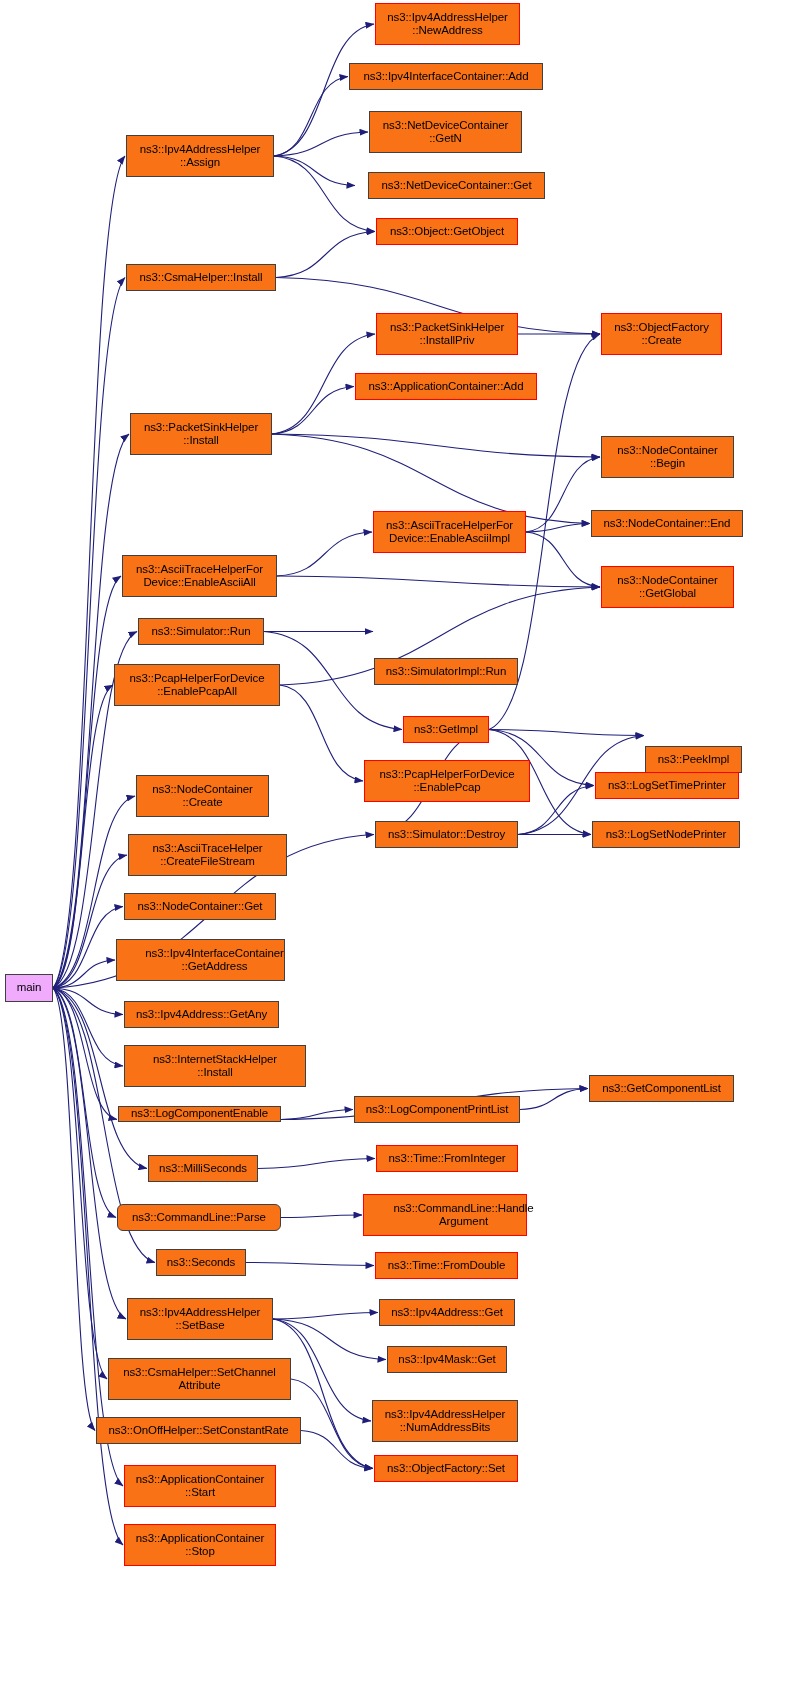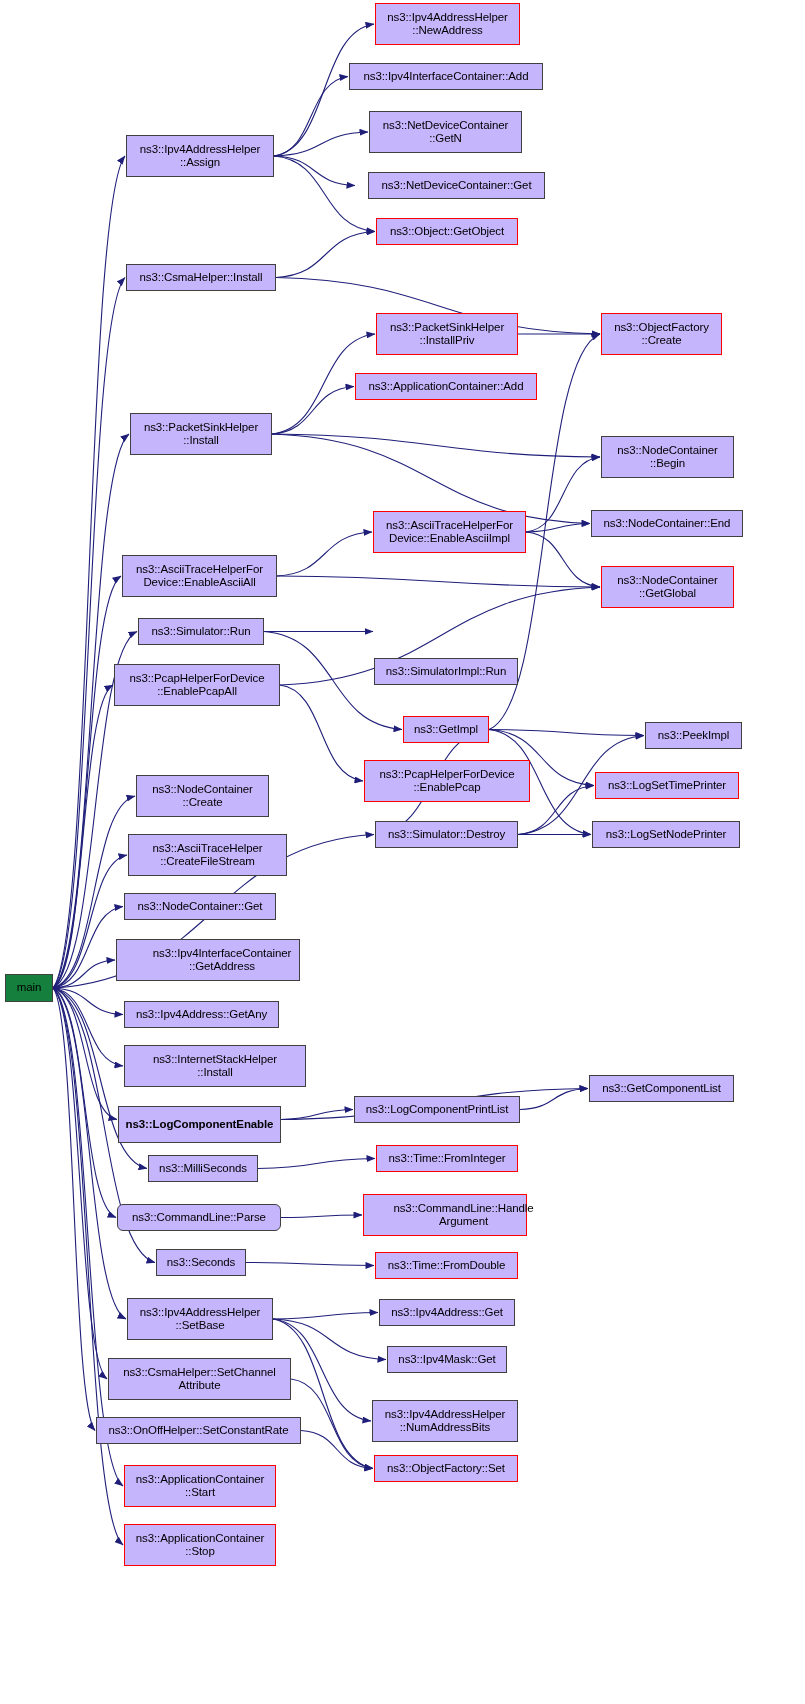--- a/index.html
+++ b/index.html
@@ -1,21 +1,21 @@
 <!DOCTYPE html>
 <html><head>
 <meta charset="utf-8">
 <style>
   html,body{margin:0;padding:0;background:#ffffff;}
   body{font-family:"Liberation Sans", sans-serif;}
   #graph-root{position:relative;width:805px;height:1704px;background:#ffffff;overflow:hidden;}
   #edge-layer{position:absolute;left:0;top:0;width:805px;height:1704px;}
-  .node{position:absolute;box-sizing:border-box;display:flex;align-items:center;justify-content:center;text-align:center;background:#c4b5fd;border:1px solid #404040;color:#000000;font-size:11.5px;line-height:13.5px;letter-spacing:-0.1px;padding:1px 3px;}
+  .node{position:absolute;box-sizing:border-box;display:flex;align-items:center;justify-content:center;text-align:center;background:#f97316;border:1px solid #404040;color:#000000;font-size:11.5px;line-height:13.5px;letter-spacing:-0.1px;padding:1px 3px;}
   .node.red{border:1px solid #ff0000;}
-  .node.cur{background:#15803d;border:1px solid #404040;}
+  .node.cur{background:#f0abfc;border:1px solid #404040;}
   .node span{display:block;white-space:pre-line;}
 </style>
 </head>
 <body>
 
 <div id="graph-root">
   <svg id="edge-layer" viewBox="0 0 805 1704" width="805" height="1704">
     <defs>
       <marker id="ah" markerWidth="9" markerHeight="7" refX="8.5" refY="3.5" orient="auto" markerUnits="userSpaceOnUse">
         <path d="M0,0 L9,3.5 L0,7 z" fill="#1f1f7a"></path>
@@ -155,21 +155,21 @@
       <div class="node" style="left: 374px; top: 618px; width: 144px; height: 27px; margin-top: 40px;">
         <span>ns3::SimulatorImpl::Run</span>
       </div>
       <div class="node" style="left: 114px; top: 664px; width: 166px; height: 42px;">
         <span>ns3::PcapHelperForDevice
 ::EnablePcapAll</span>
       </div>
       <div class="node red" style="left: 403px; top: 716px; width: 86px; height: 27px;">
         <span>ns3::GetImpl</span>
       </div>
-      <div class="node" style="left: 645px; top: 722px; width: 97px; height: 27px;">
+      <div class="node" style="left: 645px; top: 746px; width: 97px; height: 27px;">
         <span>ns3::PeekImpl</span>
       </div>
       <div class="node red" style="left: 364px; top: 760px; width: 166px; height: 42px;">
         <span>ns3::PcapHelperForDevice
 ::EnablePcap</span>
       </div>
       <div class="node red" style="left: 595px; top: 772px; width: 144px; height: 27px;">
         <span>ns3::LogSetTimePrinter</span>
       </div>
       <div class="node" style="left: 375px; top: 821px; width: 143px; height: 27px;">
@@ -182,32 +182,32 @@
         <span>ns3::NodeContainer
 ::Create</span>
       </div>
       <div class="node" style="left: 128px; top: 834px; width: 159px; height: 42px;">
         <span>ns3::AsciiTraceHelper
 ::CreateFileStream</span>
       </div>
       <div class="node" style="left: 124px; top: 893px; width: 152px; height: 27px; justify-content: center;">
         <span>ns3::NodeContainer::Get</span>
       </div>
-      <div class="node" style="left: 116px; top: 939px; width: 184px; height: 42px; padding-left: 31px;">
+      <div class="node" style="left: 116px; top: 939px; width: 169px; height: 42px; padding-left: 31px;">
         <span>ns3::Ipv4InterfaceContainer
 ::GetAddress</span>
       </div>
       <div class="node" style="left: 124px; top: 1001px; width: 155px; height: 27px;">
         <span>ns3::Ipv4Address::GetAny</span>
       </div>
       <div class="node" style="left: 124px; top: 1045px; width: 182px; height: 42px;">
         <span>ns3::InternetStackHelper
 ::Install</span>
       </div>
-      <div class="node" style="left: 118px; top: 1106px; width: 163px; height: 37px; font-weight: bold;">
+      <div class="node" style="left: 118px; top: 1106px; width: 163px; height: 16px;">
         <span>ns3::LogComponentEnable</span>
       </div>
       <div class="node" style="left: 354px; top: 1096px; width: 166px; height: 27px;">
         <span>ns3::LogComponentPrintList</span>
       </div>
       <div class="node" style="left: 589px; top: 1075px; width: 145px; height: 27px;">
         <span>ns3::GetComponentList</span>
       </div>
       <div class="node" style="left: 148px; top: 1155px; width: 110px; height: 27px;">
         <span>ns3::MilliSeconds</span>

